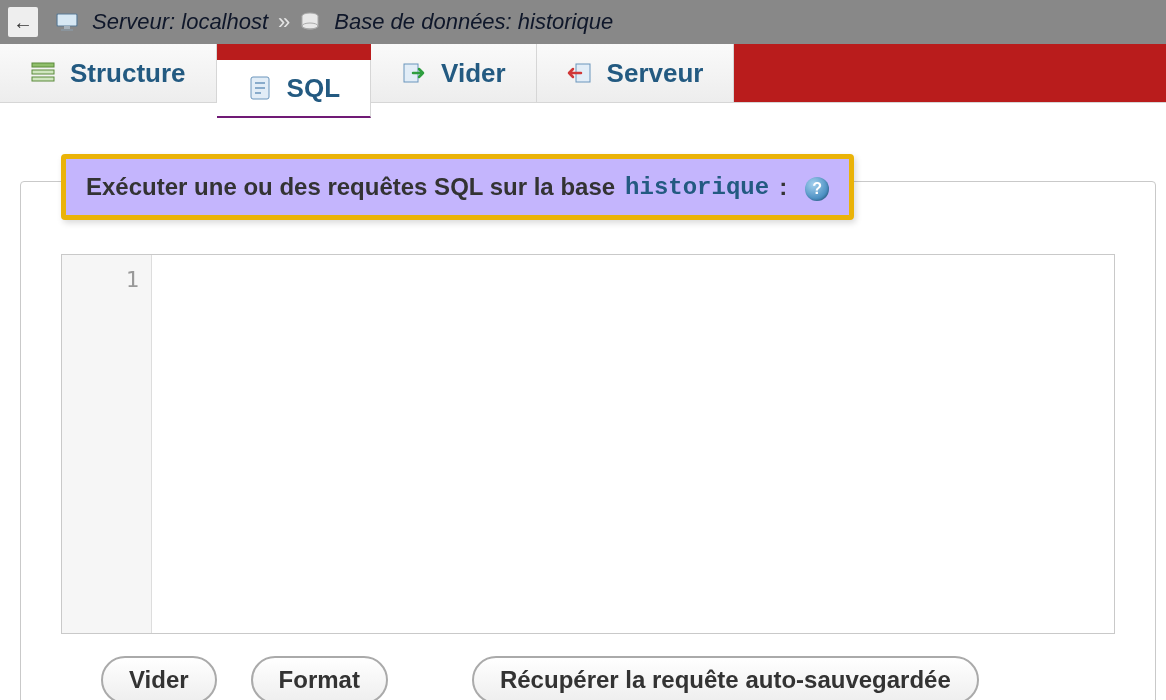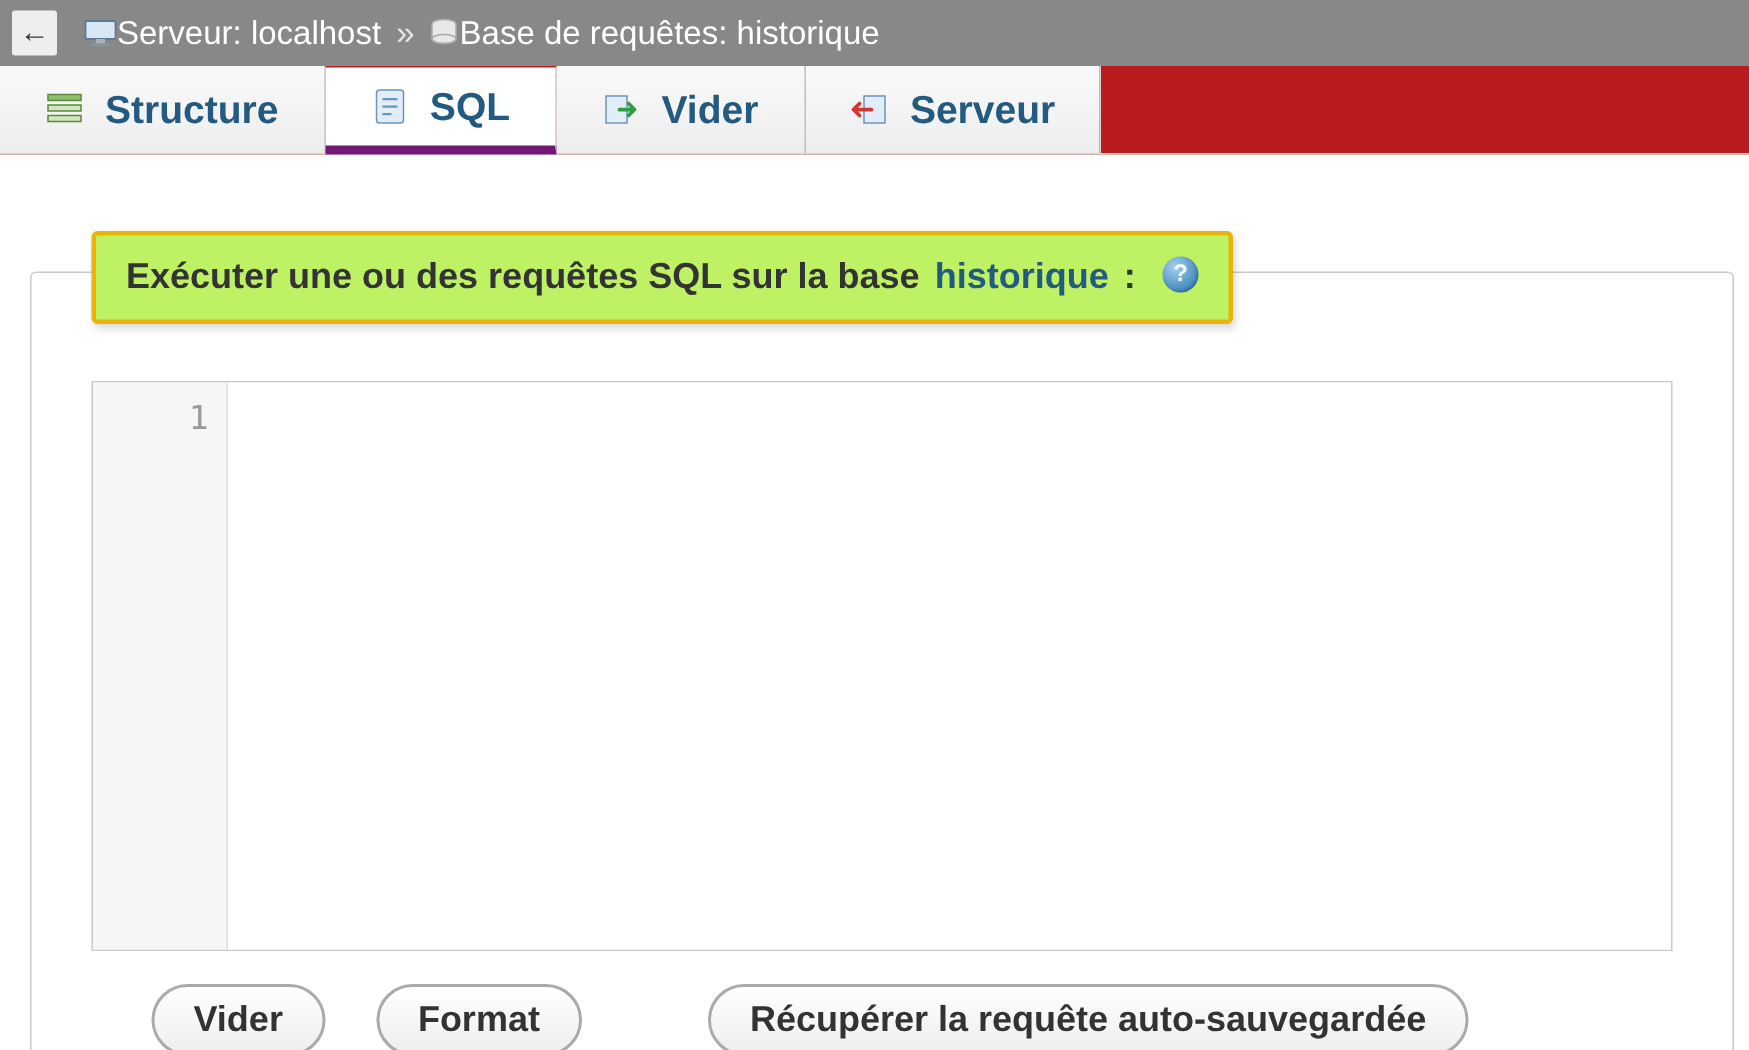--- a/index.html
+++ b/index.html
@@ -33,23 +33,24 @@
       color: #333;
       border-radius: 2px;
       margin-right: 18px;
       cursor: pointer;
       font-size: 20px;
       text-shadow: none;
     }
     .breadcrumb-link {
       display: inline-flex;
       align-items: center;
-      gap: 0;
-      color: #ffffff;
-      cursor: pointer;
+      gap: 14px;
+      color: #0f172a;
+      cursor: pointer;
+      font-style: italic;
     }
     .breadcrumb-sep {
       margin: 0 10px;
       color: #e5e5e5;
     }
     .tabs {
       display: flex;
       background: #b91c1c;
       border-bottom: 1px solid #d6d6d6;
       height: 59px;
@@ -62,23 +63,23 @@
       font-size: 26px;
       font-weight: 700;
       color: #235a81;
       cursor: pointer;
       border-right: 1px solid #d6d6d6;
       background: linear-gradient(#fafafa, #ededed);
       white-space: nowrap;
     }
     .tab.active {
       background: #fff;
-      border-bottom: 6px solid #701a75;
+      border-bottom: 2px solid #701a75;
       position: relative;
-      top: 1px;
+      top: 16px;
     }
     .tab .tab-icon {
       width: 26px;
       height: 26px;
       display: inline-flex;
       align-items: center;
       justify-content: center;
     }
     .content-wrap {
       padding: 20px 10px 10px 10px;
@@ -89,35 +90,36 @@
       border-radius: 4px;
       margin-left: 10px;
       margin-top: 58px;
       padding: 72px 40px 30px 40px;
       position: relative;
     }
     .legend-box {
       position: absolute;
       top: -28px;
       left: 40px;
-      background: #bef264;
-      border: 3px solid #eab308;
+      background: #c4b5fd;
+      border: 5px solid #eab308;
       border-radius: 4px;
       box-shadow: 2px 3px 6px rgba(0,0,0,0.15);
       padding: 14px 20px;
       font-size: 24px;
       font-weight: 700;
       color: #333;
       display: flex;
-      align-items: flex-start;
+      align-items: flex-end;
       gap: 10px;
     }
     .legend-box .db-link {
       color: #235a81;
       cursor: pointer;
+      font-family: Liberation Mono, monospace;
     }
     .help-icon {
       width: 24px;
       height: 24px;
       border-radius: 50%;
       background: radial-gradient(circle at 35% 30%, #a3d0ee, #4b8fc2 65%, #2e6a99);
       color: #fff;
       display: inline-flex;
       align-items: center;
       justify-content: center;
@@ -191,21 +193,21 @@
   </span>
   <span class="breadcrumb-sep">»</span>
   <span class="breadcrumb-link">
     <span>
       <svg class="icon-svg" width="20" height="20" viewBox="0 0 20 20">
         <ellipse cx="10" cy="4" rx="8" ry="3" fill="#e8e8e8" stroke="#aaa"></ellipse>
         <path d="M2 4 v10 a8 3 0 0 0 16 0 V4" fill="#e8e8e8" stroke="#aaa"></path>
         <ellipse cx="10" cy="14" rx="8" ry="3" fill="none" stroke="#aaa"></ellipse>
       </svg>
     </span>
-    <span>Base de requêtes: historique</span>
+    <span>Base de données: historique</span>
   </span>
 </div>
 
 <div class="tabs">
   <div class="tab">
     <span class="tab-icon">
       <svg class="icon-svg" width="26" height="26" viewBox="0 0 26 26">
         <rect x="2" y="3" width="22" height="4" fill="#8fbf6b" stroke="#5a8a3b"></rect>
         <rect x="2" y="10" width="22" height="4" fill="#cfe6bf" stroke="#5a8a3b"></rect>
         <rect x="2" y="17" width="22" height="4" fill="#cfe6bf" stroke="#5a8a3b"></rect>

